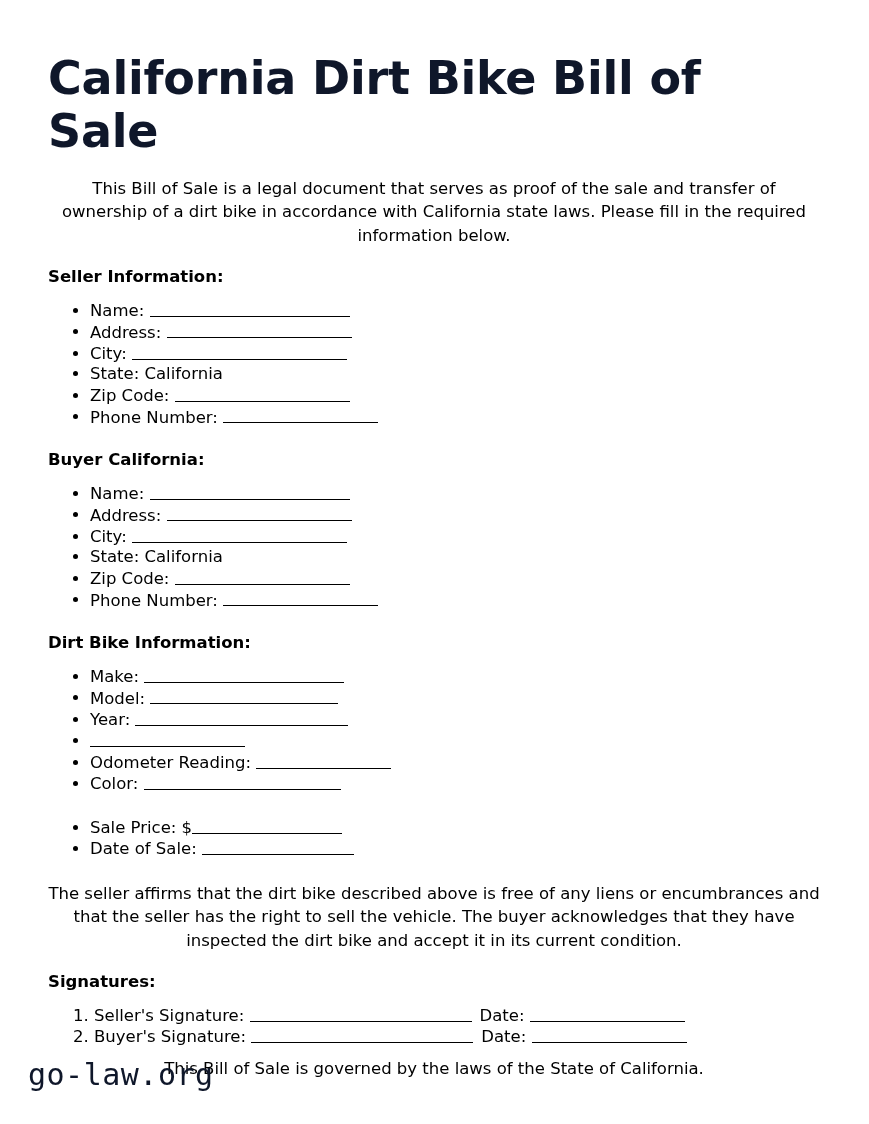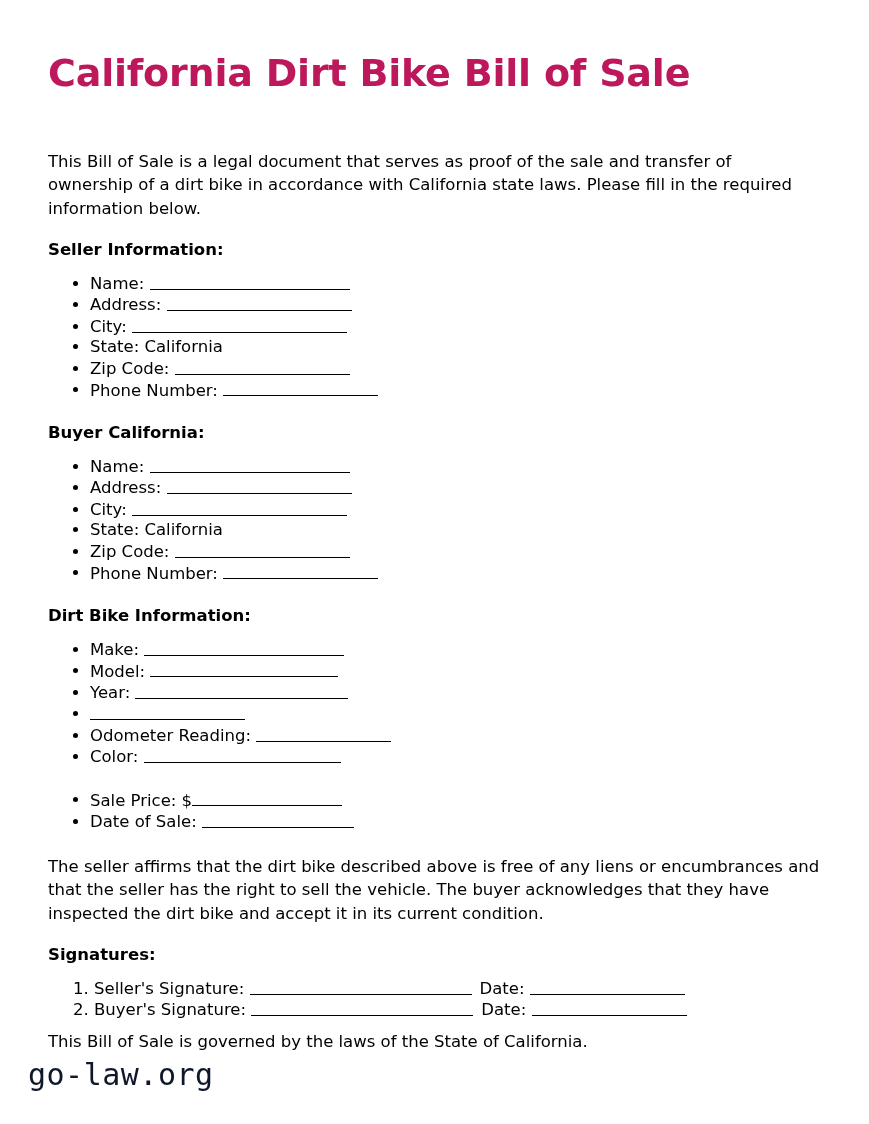--- a/index.html
+++ b/index.html
@@ -23,34 +23,35 @@
     padding: 0;
   }
   .doc {
     position: absolute;
     left: 48px;
     top: 52px;
     width: 775px;
   }
 
   h1.doc-title {
-    font-size: 38px;
+    font-size: 46px;
     line-height: 1.15;
     font-weight: bold;
     letter-spacing: -0.2px;
-    margin: 0 0 54px 0;
-    color: #be185d;
+    margin: 0 0 19px 0;
+    color: #0f172a;
   }
 
   p.para {
     font-size: 16.5px;
     line-height: 1.42;
     margin: 0 0 20px 0;
     color: #000;
     max-width: 772px;
+    text-align: center;
   }
 
   h2.section-title {
     font-size: 16.5px;
     font-weight: bold;
     margin: 0 0 14px 0;
     color: #000;
   }
 
   ul.field-list, ol.sig-list {

